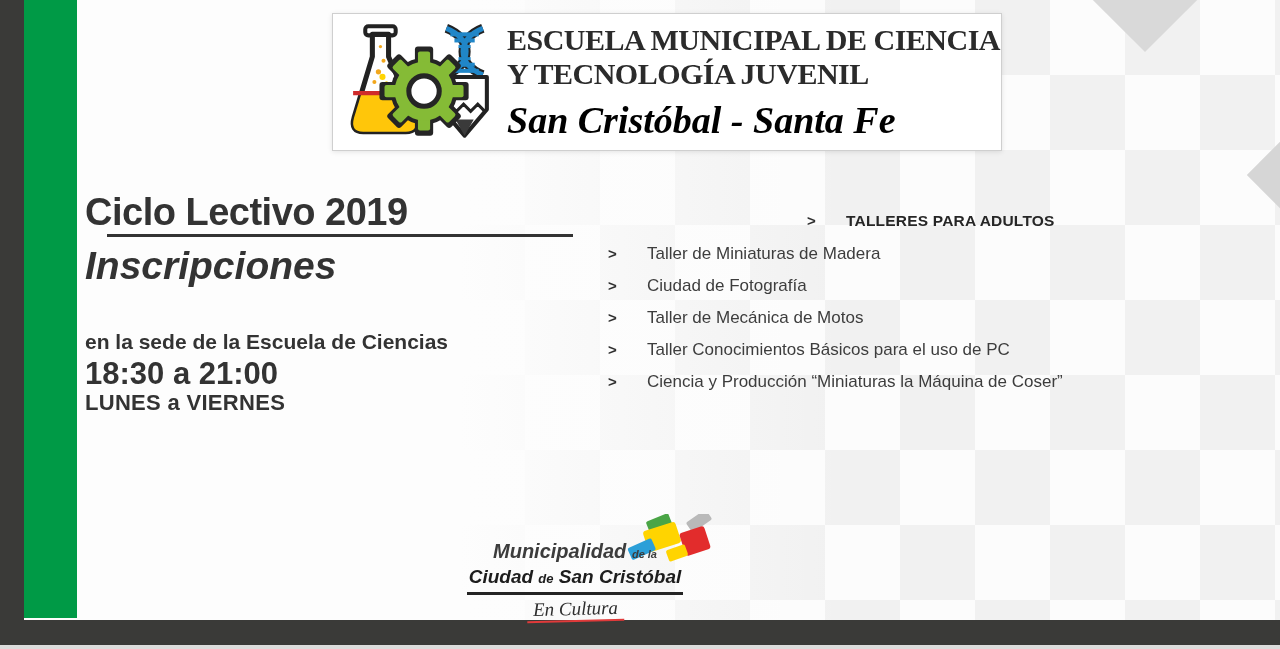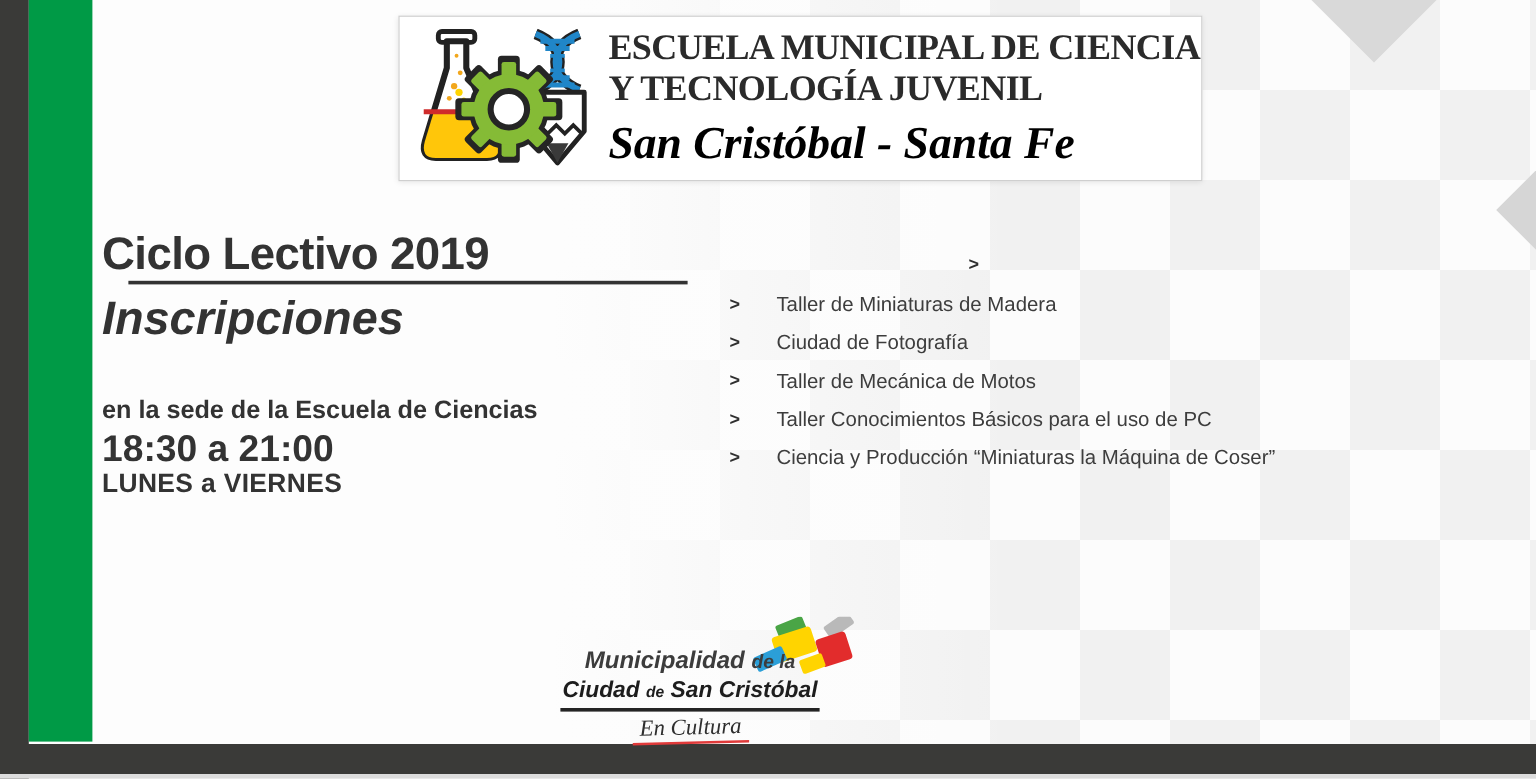--- a/index.html
+++ b/index.html
@@ -65,21 +65,21 @@
   .w-heading { display: flex; padding-left: 207px; font-size: 15.5px; font-weight: bold; color: #262626; letter-spacing: 0.2px; line-height: 18px; }
   .w-items { margin-top: 14px; }
   .w-item { display: flex; padding-left: 8px; font-size: 17px; color: #3d3d3d; line-height: 20px; }
   .w-item + .w-item { margin-top: 12px; }
   .w-bullet { width: 39px; flex: 0 0 39px; font-weight: 800; font-size: 15px; color: #2f2f2f; }
   .w-heading .w-bullet { width: 39px; flex: 0 0 39px; }
   
   .footer-logo { position: absolute; left: 455px; top: 514px; width: 240px; text-align: center; color: #3a3a3a; }
   .f-shapes { position: absolute; left: 172px; top: 0px; width: 92px; height: 50px; z-index: 1; }
   .f-line1 { position: relative; z-index: 2; margin-top: 26px; font-style: italic; font-weight: 600; font-size: 20px; color: #3c3c3c; line-height: 22px; }
-  .f-line1 .small { font-size: 16px; }
+  .f-line1 .small { font-size: 11px; }
   .f-line2 {
     position: relative; z-index: 2; display: inline-block; margin-top: 1px;
     font-style: italic; font-weight: bold; font-size: 19px; color: #1d1d1d;
     border-bottom: 3px solid #242424; padding: 0 2px 2px; line-height: 22px;
   }
   .f-line2 .small { font-size: 13px; font-weight: 600; font-style: italic; }
   .f-line3-wrap { margin-top: 3px; }
   .f-line3 {
     display: inline-block; font-family: "Liberation Serif", serif; font-style: italic;
     font-size: 19px; color: #2e2e2e; border-bottom: 2px solid #e03a3a;
@@ -205,20 +205,21 @@
     <div class="title-underline"></div>
     <div class="inscripciones">Inscripciones</div>
     <div class="venue">en la sede de la Escuela de Ciencias</div>
     <div class="hours">18:30 a 21:00</div>
     <div class="days">LUNES a VIERNES</div>
   </div>
 
   <div class="workshops">
     <div class="w-heading">
       <span class="w-bullet">&gt;</span>
+      <span>TALLERES PARA ADULTOS</span>
     </div>
     <div class="w-items">
       <div class="w-item">
         <span class="w-bullet">&gt;</span>
         <span>Taller de Miniaturas de Madera</span>
       </div>
       <div class="w-item">
         <span class="w-bullet">&gt;</span>
         <span>Ciudad de Fotografía</span>
       </div>

